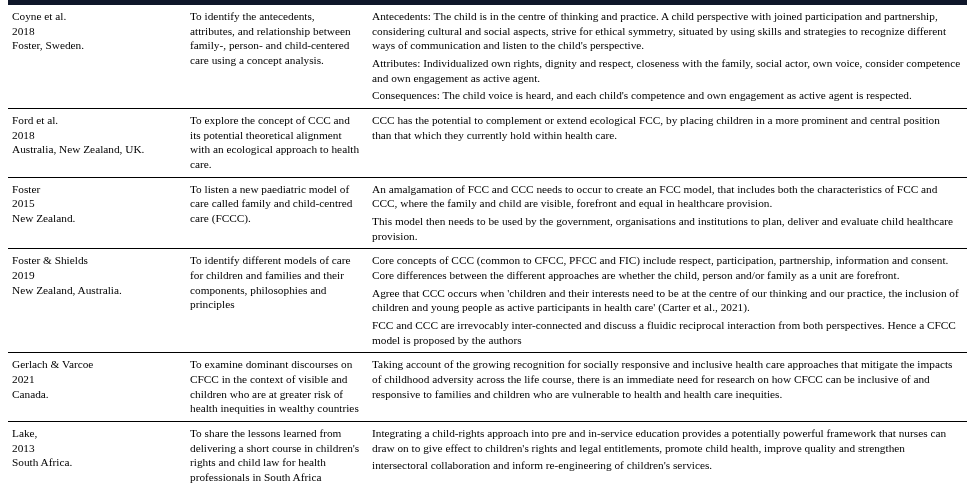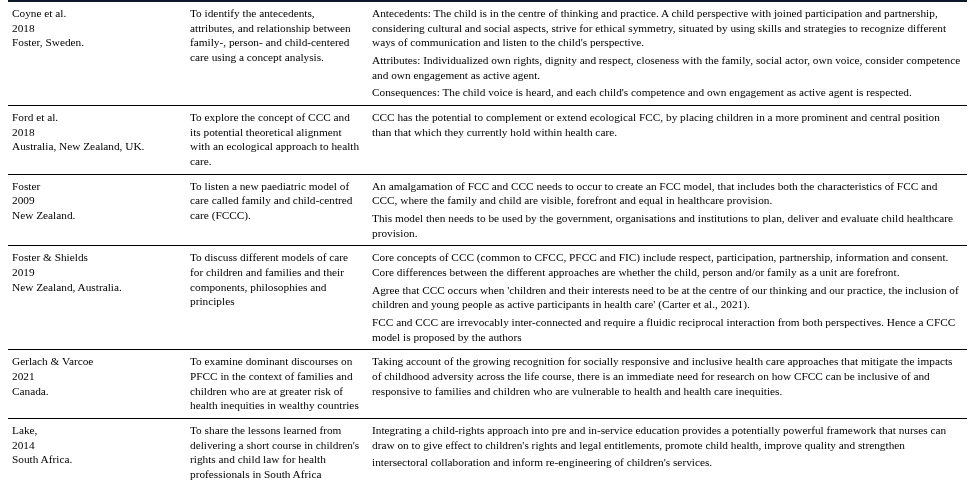--- a/index.html
+++ b/index.html
@@ -28,21 +28,21 @@
     vertical-align: top;
     padding: 4px 6px 5px 4px;
     font-size: 11.3px;
     line-height: 1.30;
     border: none;
   }
   table.study-table tr {
     border-top: 1px solid #000;
   }
   table.study-table tr:first-child {
-    border-top: 2px solid #0f172a;
+    border-top: 5px solid #0f172a;
   }
   table.study-table tr:last-child {
     border-bottom: 1px solid #f9a8d4;
   }
   .col-source { width: 178px; }
   .col-aim    { width: 182px; }
   .col-find   { width: 599px; }
   .cell-line { display: block; white-space: normal; }
   .cell-para { display: block; font-family: Liberation Serif, serif; }
   .cell-para + .cell-para { margin-top: 3px; }
@@ -81,60 +81,60 @@
         </td>
         <td>To explore the concept of CCC and its potential theoretical alignment with an ecological approach to health care.</td>
         <td>
           <span class="cell-para">CCC has the potential to complement or extend ecological FCC, by placing children in a more prominent and central position than that which they currently hold within health care.</span>
         </td>
       </tr>
 
       <tr>
         <td>
           <span class="cell-line">Foster</span>
-          <span class="cell-line">2009</span>
+          <span class="cell-line">2015</span>
           <span class="cell-line">New Zealand.</span>
         </td>
         <td>To listen a new paediatric model of care called family and child-centred care (FCCC).</td>
         <td>
           <span class="cell-para">An amalgamation of FCC and CCC needs to occur to create an FCC model, that includes both the characteristics of FCC and CCC, where the family and child are visible, forefront and equal in healthcare provision.</span>
           <span class="cell-para">This model then needs to be used by the government, organisations and institutions to plan, deliver and evaluate child healthcare provision.</span>
         </td>
       </tr>
 
       <tr>
         <td>
           <span class="cell-line">Foster &amp; Shields</span>
           <span class="cell-line">2019</span>
           <span class="cell-line">New Zealand, Australia.</span>
         </td>
-        <td>To discuss different models of care for children and families and their components, philosophies and principles</td>
+        <td>To identify different models of care for children and families and their components, philosophies and principles</td>
         <td>
           <span class="cell-para">Core concepts of CCC (common to CFCC, PFCC and FIC) include respect, participation, partnership, information and consent. Core differences between the different approaches are whether the child, person and/or family as a unit are forefront.</span>
           <span class="cell-para">Agree that CCC occurs when 'children and their interests need to be at the centre of our thinking and our practice, the inclusion of children and young people as active participants in health care' (Carter et al., 2021).</span>
-          <span class="cell-para">FCC and CCC are irrevocably inter-connected and require a fluidic reciprocal interaction from both perspectives. Hence a CFCC model is proposed by the authors</span>
+          <span class="cell-para">FCC and CCC are irrevocably inter-connected and discuss a fluidic reciprocal interaction from both perspectives. Hence a CFCC model is proposed by the authors</span>
         </td>
       </tr>
 
       <tr>
         <td>
           <span class="cell-line">Gerlach &amp; Varcoe</span>
           <span class="cell-line">2021</span>
           <span class="cell-line">Canada.</span>
         </td>
-        <td>To examine dominant discourses on PFCC in the context of families and children who are at greater risk of health inequities in wealthy countries</td>
+        <td>To examine dominant discourses on CFCC in the context of visible and children who are at greater risk of health inequities in wealthy countries</td>
         <td>
           <span class="cell-para">Taking account of the growing recognition for socially responsive and inclusive health care approaches that mitigate the impacts of childhood adversity across the life course, there is an immediate need for research on how CFCC can be inclusive of and responsive to families and children who are vulnerable to health and health care inequities.</span>
         </td>
       </tr>
 
       <tr>
         <td>
           <span class="cell-line">Lake,</span>
-          <span class="cell-line">2014</span>
+          <span class="cell-line">2013</span>
           <span class="cell-line">South Africa.</span>
         </td>
         <td>To share the lessons learned from delivering a short course in children's rights and child law for health professionals in South Africa</td>
         <td>
           <span class="cell-para">Integrating a child-rights approach into pre and in-service education provides a potentially powerful framework that nurses can draw on to give effect to children's rights and legal entitlements, promote child health, improve quality and strengthen</span>
           <span class="cell-para">intersectoral collaboration and inform re-engineering of children's services.</span>
         </td>
       </tr>
 
     </tbody>

